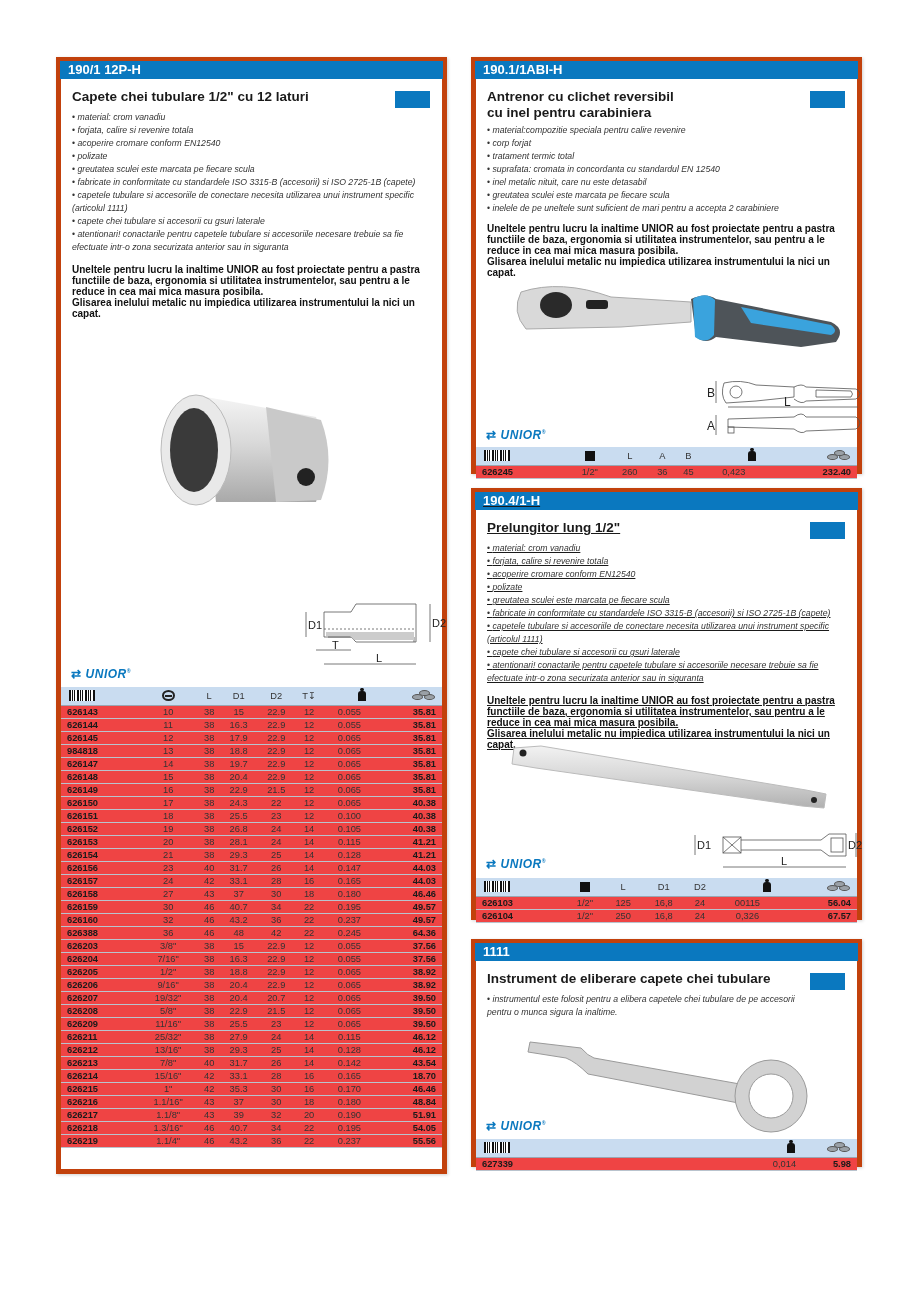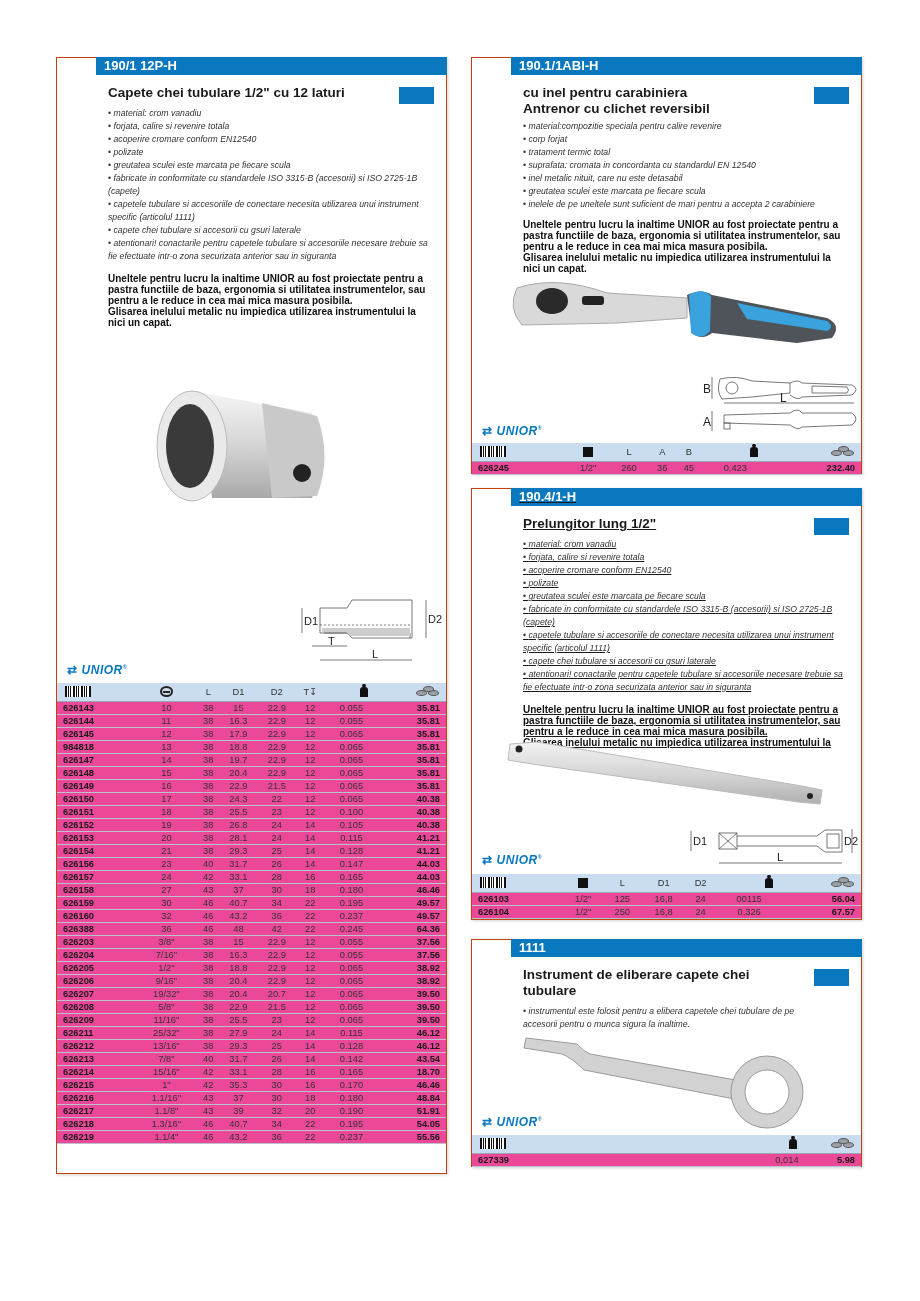--- a/index.html
+++ b/index.html
@@ -1,36 +1,36 @@
 <!DOCTYPE html>
 <html><head>
 <meta charset="utf-8">
 <style>
   * { box-sizing: border-box; margin: 0; padding: 0; }
   html, body { width: 920px; height: 1301px; background: #ffffff; }
   body { position: relative; font-family: "Liberation Sans", sans-serif; color: #1a1a1a; }
 
-  .panel { position: absolute; background: #fff; border: 1px solid #c2410c; box-shadow: 1px 1px 3px rgba(0,0,0,0.18); padding-left: 40px; }
+  .panel { position: absolute; background: #fff; border: 5px solid #c2410c; box-shadow: 1px 1px 3px rgba(0,0,0,0.18); }
   .panel-head { height: 18px; background: #0a78bf; color: #fff; font-weight: bold; font-size: 13px; line-height: 18px; padding-left: 8px; margin: -1px -1px 0 -1px; }
   .title-row { position: relative; padding: 10px 60px 0 11px; }
   .title { font-size: 13.5px; font-weight: bold; color: #1a1a1a; line-height: 16px; }
   .blue-tag { position: absolute; right: 12px; top: 12px; width: 35px; height: 17px; background: #0a78bf; }
   .bullets { padding: 6px 11px 0 11px; font-size: 8.7px; font-style: italic; color: #333; line-height: 13px; }
   .bullets li { list-style: none; }
   .bullets li::before { content: "• "; font-style: normal; }
   .note { padding: 10px 11px 0 11px; font-size: 10px; font-weight: bold; color: #111; line-height: 11px; }
 
   .logo { position: absolute; left: 10px; font-style: italic; font-weight: bold; font-size: 12px; color: #0a78bf; letter-spacing: 0.5px; }
   .logo .mark { display: inline-block; font-style: normal; margin-right: 4px; }
   .logo sup { font-size: 5px; }
 
   table.spec { position: absolute; left: 0; width: 100%; border-collapse: collapse; font-size: 9.3px; }
   table.spec thead tr { background: #c9dcf0; height: 18px; }
   table.spec thead th { font-weight: normal; color: #333; text-align: center; border-bottom: 1px solid #9aa6b2; }
-  table.spec tbody tr { background: #ec4899; height: 13px; }
+  table.spec tbody tr { background: #ef4444; height: 13px; }
   table.spec tbody td { border-bottom: 1px solid #b9c3cd; text-align: center; color: #333; line-height: 12px; }
   table.spec td.code { font-weight: bold; text-align: left; padding-left: 6px; color: #1a1a1a; }
   table.spec td.price { font-weight: bold; text-align: right; padding-right: 6px; color: #1a1a1a; }
   table.spec td.weight { padding-right: 4px; }
   table.spec th.first { text-align: left; padding-left: 8px; }
 
   .barcode { display: inline-block; width: 26px; height: 11px; vertical-align: middle;
     background: repeating-linear-gradient(90deg, #111 0 2px, #fff 2px 3px, #111 3px 4px, #fff 4px 5px, #111 5px 6px, #fff 6px 8px); }
   .weight-ic { display: inline-block; width: 8px; height: 10px; background: #111; border-radius: 3px 3px 0 0; vertical-align: middle; position: relative; }
   .weight-ic::before { content: ""; position: absolute; left: 2px; top: -3px; width: 4px; height: 3px; background: #111; border-radius: 2px; }
@@ -461,22 +461,22 @@
           <td class="price">55.56</td>
         </tr>
       </tbody>
   </table>
 </div>
 
 <div class="panel" style="left:471px; top:57px; width:391px; height:417px;">
   <div class="panel-head">190.1/1ABI-H</div>
   <div class="title-row">
     <div class="title">
+      <div>Antrenor cu clichet reversibil</div>
       <div>cu inel pentru carabiniera</div>
-      <div>Antrenor cu clichet reversibil</div>
     </div>
     <div class="blue-tag"></div>
   </div>
   <ul class="bullets" id="p2-bullets" style="padding-top:3px;">
       <li>material:compozitie speciala pentru calire revenire</li>
       <li>corp forjat</li>
       <li>tratament termic total</li>
       <li>suprafata: cromata in concordanta cu standardul EN 12540</li>
       <li>inel metalic nituit, care nu este detasabil</li>
       <li>greutatea sculei este marcata pe fiecare scula</li>

